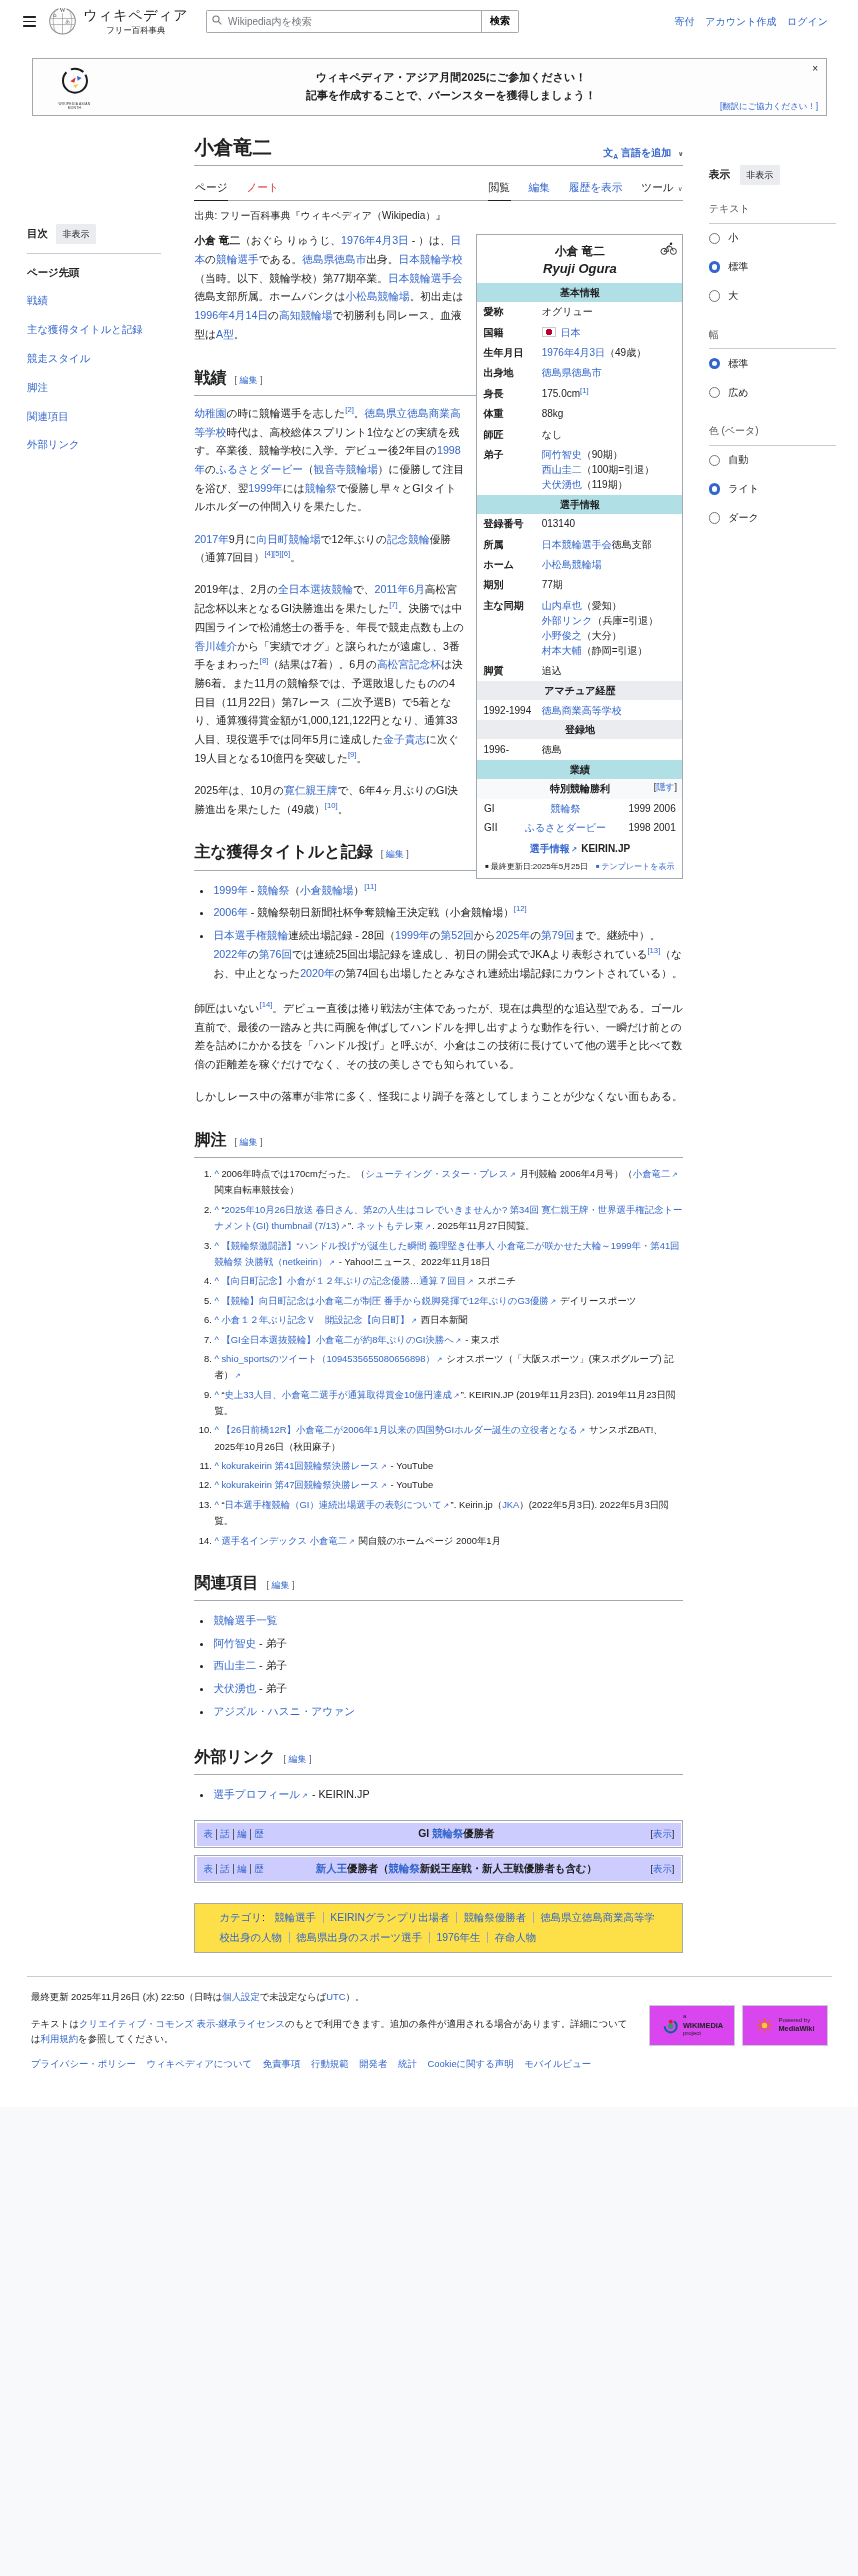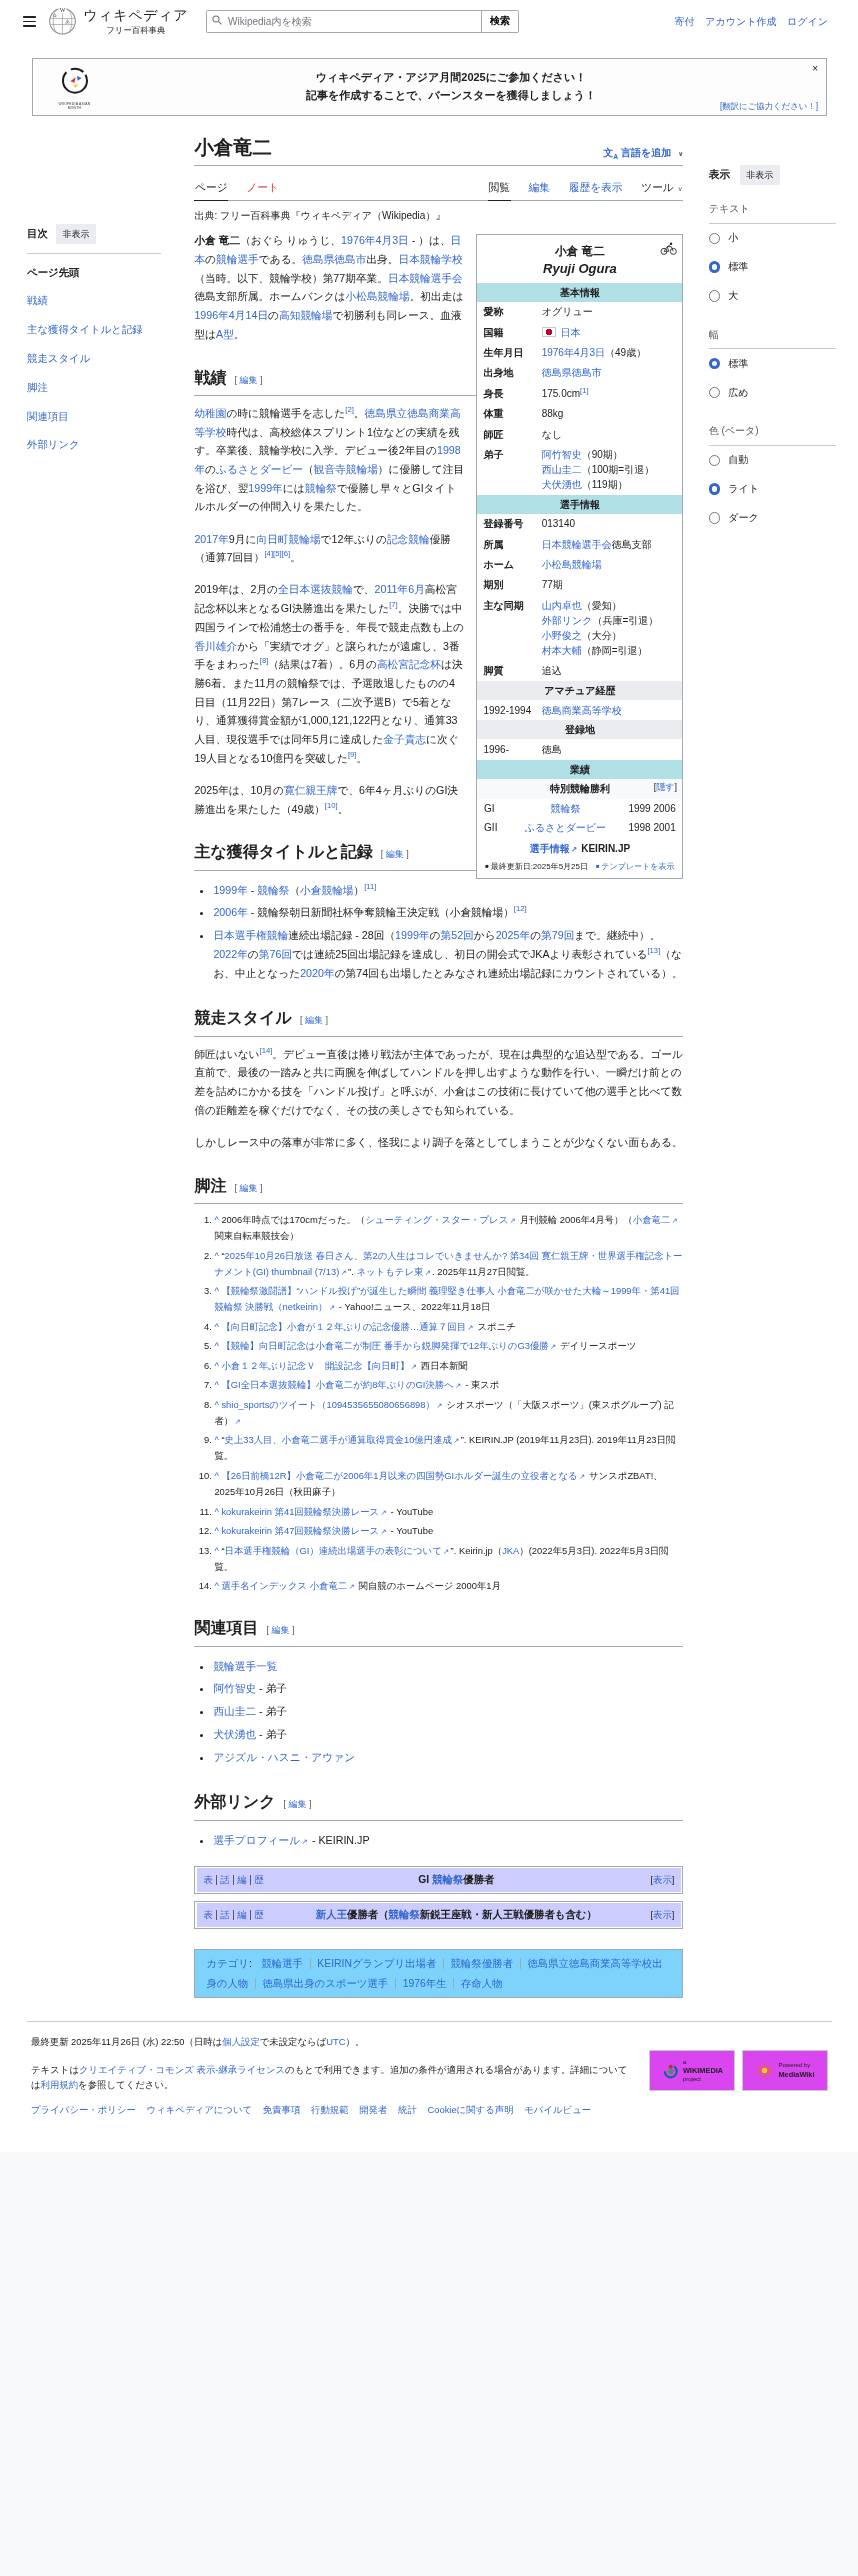--- a/index.html
+++ b/index.html
@@ -115,21 +115,21 @@
   .navbox { border:0.7px solid #a2a9b1; background:#fdfdfd; padding:1.3px; margin-top:6.7px; }
   .nb-row { background:#ccccff; display:flex; align-items:center; padding:2.7px 6.7px; font-size:9.4px; }
   .nb-vte { width:75px; flex:none; }
   .nb-vte ul { list-style:none; display:inline-flex; margin:0; padding:0; }
   .nb-vte li { border-right:0.7px solid #54595d; padding:0 3.3px; line-height:1.1; }
   .nb-vte li:first-child { padding-left:0; }
   .nb-vte li:last-child { border-right:none; }
   .nb-title { flex:1; text-align:center; font-weight:bold; font-size:10.4px; }
   .nb-show { width:40px; flex:none; text-align:right; font-size:9.4px; }
   .nb-show .brk { color:#202122; }
-  .catbox { border:0.7px solid #a2a9b1; background:#7dd3fc; margin-top:20px; padding:4px 11px; line-height:1.9; font-size:10.4px; }
+  .catbox { border:0.7px solid #a2a9b1; background:#fde047; margin-top:20px; padding:4px 24px; line-height:1.9; font-size:10.4px; }
   .catbox ul { list-style:none; display:inline; margin:0; padding:0; }
   .catbox li { display:inline; padding:0 6.7px; border-right:0.7px solid #a2a9b1; }
   .catbox li:last-child { border-right:none; }
 
   
   .app-head { display:flex; align-items:center; gap:9.4px; }
   .app-title { font-weight:bold; font-size:10.7px; }
   .app-section { margin-top:17.4px; }
   .app-label { color:#54595d; padding-bottom:6.7px; border-bottom:0.7px solid #c8ccd1; }
   .app-opt { display:flex; align-items:center; gap:8px; padding:7.4px 0; color:#202122; cursor:pointer; }
@@ -389,21 +389,20 @@
         <p>2019年は、2月の<a>全日本選抜競輪</a>で、<a>2011年6月</a>高松宮記念杯以来となるGI決勝進出を果たした<sup class="ref">[7]</sup>。決勝では中四国ラインで松浦悠士の番手を、年長で競走点数も上の<a>香川雄介</a>から「実績でオグ」と譲られたが遠慮し、3番手をまわった<sup class="ref">[8]</sup>（結果は7着）。6月の<a>高松宮記念杯</a>は決勝6着。また11月の競輪祭では、予選敗退したものの4日目（11月22日）第7レース（二次予選B）で5着となり、通算獲得賞金額が1,000,121,122円となり、通算33人目、現役選手では同年5月に達成した<a>金子貴志</a>に次ぐ19人目となる10億円を突破した<sup class="ref">[9]</sup>。</p>
         <p>2025年は、10月の<a>寛仁親王牌</a>で、6年4ヶ月ぶりのGI決勝進出を果たした（49歳）<sup class="ref">[10]</sup>。</p>
 
         <h2><span>主な獲得タイトルと記録</span><span class="editsection"><span class="brk">[ </span><a>編集</a><span class="brk"> ]</span></span></h2>
         <ul class="bullets">
             <li><a>1999年</a> - <a>競輪祭</a>（<a>小倉競輪場</a>）<sup class="ref">[11]</sup></li>
             <li><a>2006年</a> - 競輪祭朝日新聞社杯争奪競輪王決定戦（小倉競輪場）<sup class="ref">[12]</sup></li>
             <li><a>日本選手権競輪</a>連続出場記録 - 28回（<a>1999年</a>の<a>第52回</a>から<a>2025年</a>の<a>第79回</a>まで。継続中）。<a>2022年</a>の<a>第76回</a>では連続25回出場記録を達成し、初日の開会式でJKAより表彰されている<sup class="ref">[13]</sup>（なお、中止となった<a>2020年</a>の第74回も出場したとみなされ連続出場記録にカウントされている）。</li>
           </ul>
 
-        <h2><span>競走スタイル</span><span class="editsection"><span class="brk">[ </span><a>編集</a><span class="brk"> ]</span></span></h2>
         <p>師匠はいない<sup class="ref">[14]</sup>。デビュー直後は捲り戦法が主体であったが、現在は典型的な追込型である。ゴール直前で、最後の一踏みと共に両腕を伸ばしてハンドルを押し出すような動作を行い、一瞬だけ前との差を詰めにかかる技を「ハンドル投げ」と呼ぶが、小倉はこの技術に長けていて他の選手と比べて数倍の距離差を稼ぐだけでなく、その技の美しさでも知られている。</p>
         <p>しかしレース中の落車が非常に多く、怪我により調子を落としてしまうことが少なくない面もある。</p>
 
         <h2><span>脚注</span><span class="editsection"><span class="brk">[ </span><a>編集</a><span class="brk"> ]</span></span></h2>
         <ol class="refs">
             <li><a>^</a> 2006年時点では170cmだった。（<a>シューティング・スター・プレス</a><span class="ext">↗</span> 月刊競輪 2006年4月号）（<a>小倉竜二</a><span class="ext">↗</span> 関東自転車競技会）</li>
             <li><a>^</a> “<a>2025年10月26日放送 春日さん、第2の人生はコレでいきませんか? 第34回 寛仁親王牌・世界選手権記念トーナメント(GI) thumbnail (7/13)</a><span class="ext">↗</span>”. <a>ネットもテレ東</a><span class="ext">↗</span>. 2025年11月27日閲覧。</li>
             <li><a>^</a> <a>【競輪祭激闘譜】“ハンドル投げ”が誕生した瞬間 義理堅き仕事人 小倉竜二が咲かせた大輪～1999年・第41回競輪祭 決勝戦（netkeirin）</a><span class="ext">↗</span> - Yahoo!ニュース、2022年11月18日</li>
             <li><a>^</a> <a>【向日町記念】小倉が１２年ぶりの記念優勝…通算７回目</a><span class="ext">↗</span> スポニチ</li>
             <li><a>^</a> <a>【競輪】向日町記念は小倉竜二が制圧 番手から鋭脚発揮で12年ぶりのG3優勝</a><span class="ext">↗</span> デイリースポーツ</li>

